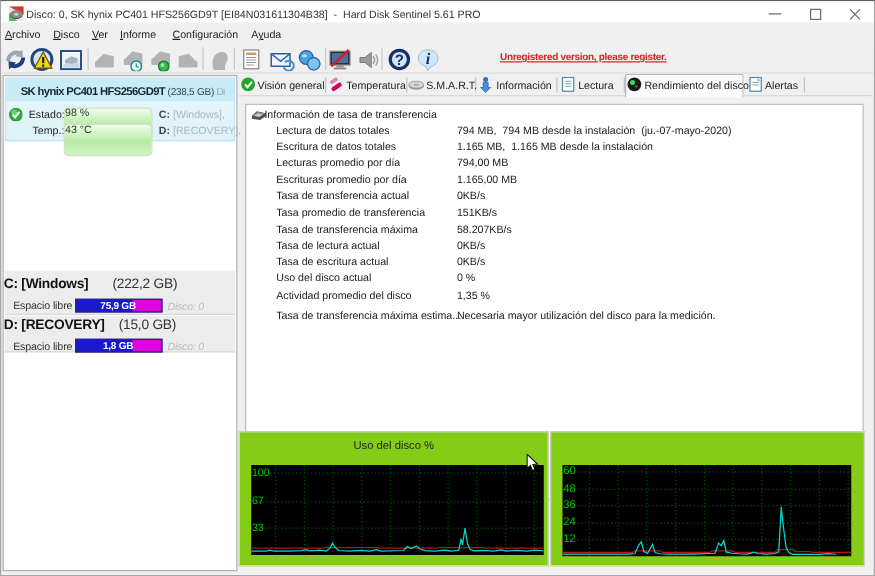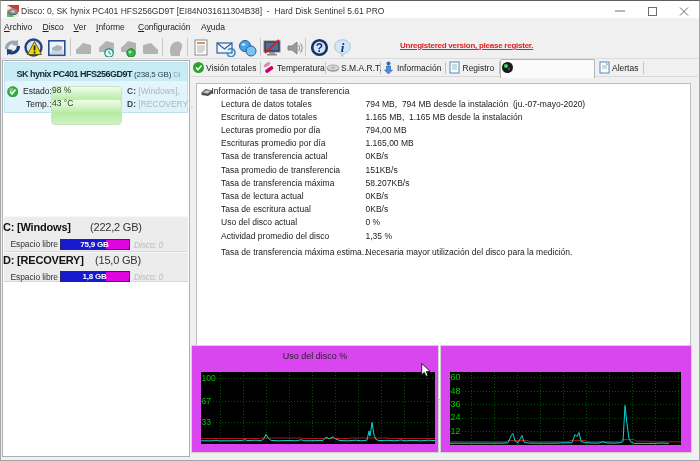--- a/index.html
+++ b/index.html
@@ -45,21 +45,21 @@
   #tabbar { position:absolute; left:190px; top:58px; width:508px; height:18px; background:#f0f0f0; }
   .tab { position:absolute; top:0; height:18px; font-size:8.5px; color:#222; white-space:nowrap; line-height:18px; z-index:3; }
   .tabsep { position:absolute; top:3px; width:1px; height:12px; background:#c3c3c3; }
   #tabline { position:absolute; left:0; top:17px; width:507px; height:1px; background:#d9d9d9; }
   #activetab { position:absolute; left:308.5px; top:0px; width:95px; height:19px; background:#fbfbfb; border:1px solid #b6b6b6; border-bottom:none; border-radius:2px 2px 0 0; z-index:2; }
   
   #content { position:absolute; left:195px; top:82px; width:495px; height:317px; background:#fff; border:1px solid #b9bec4; }
   .crow { position:absolute; font-size:8.5px; color:#1a1a1a; white-space:nowrap; }
   .cval { position:absolute; left:144.5px; }
   
-  .chartpanel { position:absolute; top:344px; height:108px; background:#d946ef; border:1px solid #d2d2d2; }
+  .chartpanel { position:absolute; top:344px; height:108px; background:#84cc16; border:1px solid #d2d2d2; }
   .ctitle { position:absolute; top:4.5px; width:100%; text-align:center; font-size:9px; color:#222; }
   .cblack { position:absolute; top:26px; background:#000; }
 </style>
 </head>
 <body>
 <div id="win">
 
   <div id="titlebar">
     <svg class="abs" style="left:6px;top:4px" width="12" height="12" viewBox="0 0 12 12">
       <rect x="0" y="0" width="12" height="12" fill="#e8e8e8"></rect>
@@ -271,31 +271,32 @@
         <circle cx="7" cy="7" r="1.2" fill="#555"></circle>
       </g>
 
       <g transform="translate(408,1)">
         <rect x="1" y="0" width="9" height="11" fill="#fff" stroke="#5588bb" stroke-width="1"></rect>
         <path d="M7 0 L10 3 L7 3 Z" fill="#abc"></path>
         <line x1="3" y1="4" x2="8" y2="4" stroke="#7aa" stroke-width="0.8"></line>
         <line x1="3" y1="6" x2="8" y2="6" stroke="#7aa" stroke-width="0.8"></line>
       </g>
     </svg>
-    <div class="tab" style="left:15px;top:0px">Visión totales</div>
+    <div class="tab" style="left:15px;top:0px">Visión general</div>
     <div class="tabsep" style="left:68.5px"></div>
     <div class="tabsep" style="left:134px"></div>
     <div class="tabsep" style="left:189px"></div>
     <div class="tabsep" style="left:452px"></div>
     <div class="tab" style="left:86px;top:0px">Temperatura</div>
     <div class="tab" style="left:150px;top:0px">S.M.A.R.T.</div>
     <div class="tab" style="left:206px;top:0px">Información</div>
     <div class="tabsep" style="left:254px"></div>
-    <div class="tab" style="left:271.5px;top:0px">Registro</div>
+    <div class="tab" style="left:271.5px;top:0px">Lectura</div>
     <div class="tabsep" style="left:307.5px"></div>
+    <div class="tab" style="left:324.5px;top:0px">Rendimiento del disco</div>
     <div class="tab" style="left:421px;top:0px">Alertas</div>
   </div>
 
   <div id="content">
     <svg class="abs" style="left:4px;top:3.5px" width="12" height="9" viewBox="0 0 12 9">
       <path d="M0.5 4.5 L4.5 1 L11.5 2.5 L11.5 5 L7 8 L0.5 7 Z" fill="#4a4f52"></path>
       <path d="M1 4.5 L5 1.5 L11 2.8 L6.8 5.5 Z" fill="#8d9499"></path>
       <path d="M2.5 4.8 L5.5 2.8 L9 3.6 L6.3 5.4 Z" fill="#c6cccf"></path>
     </svg>
     <div class="crow" style="left:14.5px;top:2px">Información de tasa de transferencia</div>

